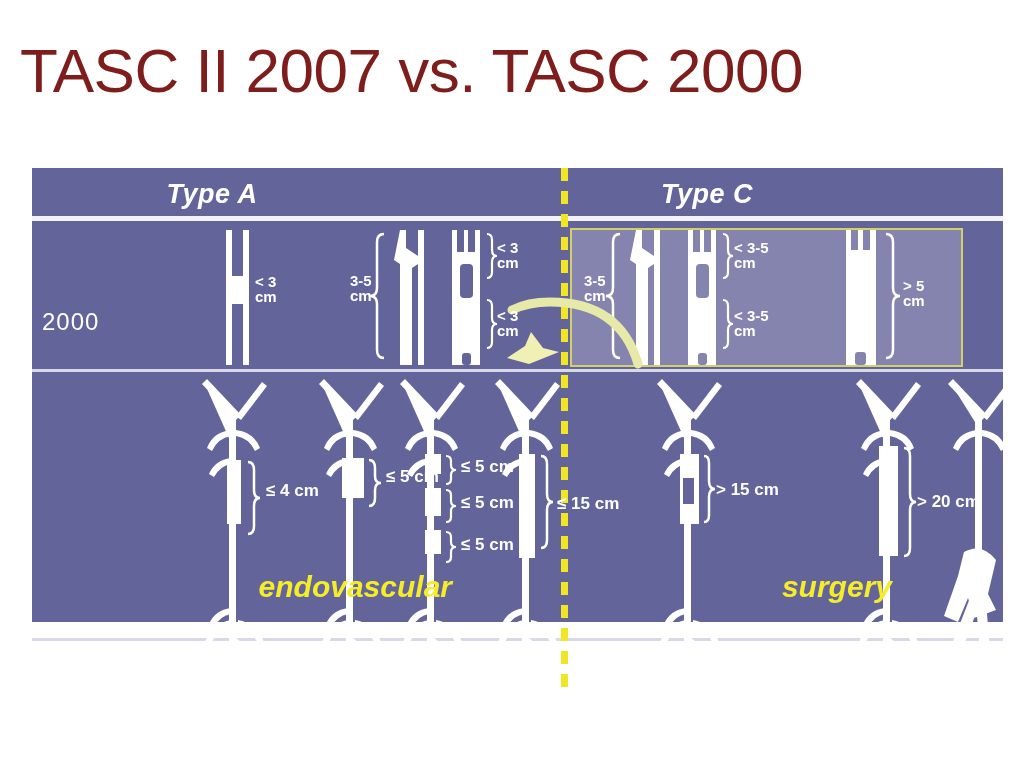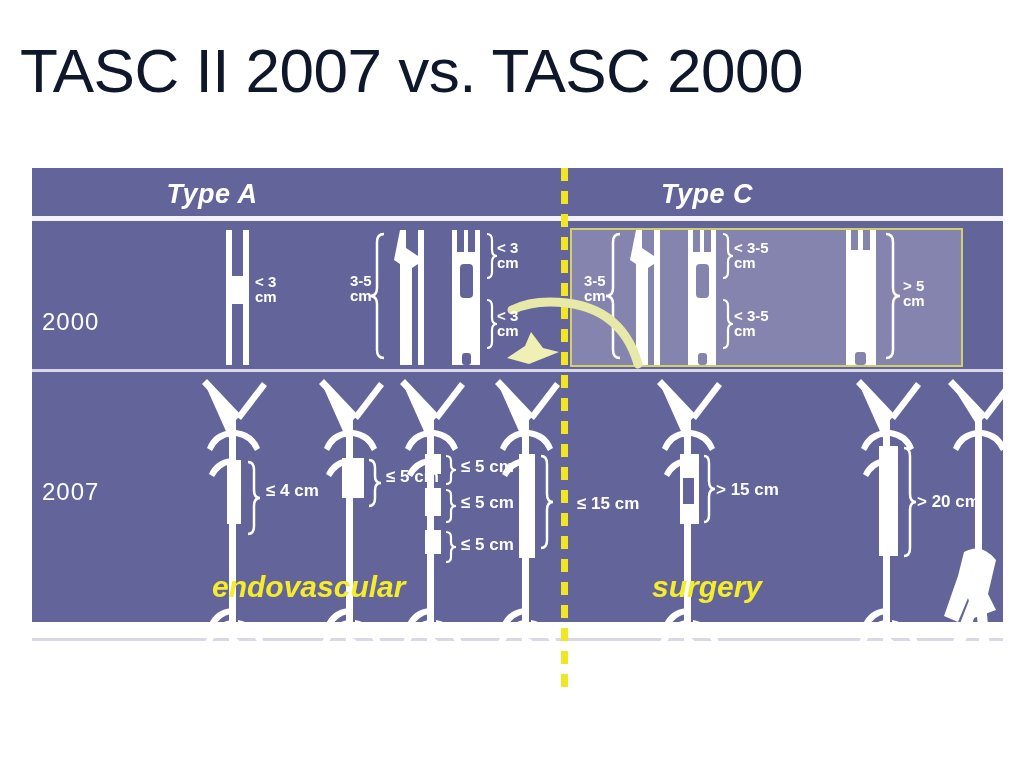--- a/index.html
+++ b/index.html
@@ -13,21 +13,21 @@
 
   
   #slide-title{
     position:absolute;
     left:0; top:36px;
     width:823px;
     text-align:center;
     font-size:62px;
     line-height:70px;
     font-weight:400;
-    color:#0f172a;
+    color:#7f1d1d;
     letter-spacing:-0.5px;
     white-space:nowrap;
   }
 
   
   #figure-panel{
     position:absolute;
     left:32px; top:168px;
     width:971px; height:454px;
     background:#63649a;
@@ -86,21 +86,21 @@
   }
 
   
   .treatment-label{
     position:absolute;
     bottom:18px;
     font-size:30px;
     font-style:italic;
     font-weight:bold;
     color:#f5ec2a;
-    text-align:left;
+    text-align:right;
     white-space:nowrap;
   }
 
   
   .meas{
     position:absolute;
     color:#ffffff;
     font-weight:bold;
     white-space:pre-line;
     line-height:1.0;
@@ -123,21 +123,20 @@
   <div class="col-header" style="left:60px;  width:240px;">Type A</div>
   <div class="col-header" style="left:560px; width:230px;">Type C</div>
 
   <div class="hrule" style="top:48px;"></div>
   <div class="hrule thin" style="top:201px;"></div>
   <div class="hrule thin" style="top:470px;"></div>
 
   <div id="vertical-divider"></div>
 
   <div class="row-label" style="left:10px; top:140px;">2000</div>
-  <div class="row-label" style="left:10px; top:310px;">2007</div>
 
   <svg id="art" viewBox="0 0 971 519">
     <g fill="#ffffff" stroke="none">
 
       <g>
         <rect x="194" y="62" width="6" height="135"></rect>
         <rect x="211" y="62" width="6" height="135"></rect>
         <rect x="194" y="108" width="23" height="28"></rect>
       </g>
 
@@ -317,21 +316,21 @@
 
   <div class="meas m2000" style="left:871px; top:110px;">&gt; 5
 cm</div>
 
   <div class="meas m2007" style="left:234px; top:314px;">≤ 4 cm</div>
   <div class="meas m2007" style="left:354px; top:300px;">≤ 5 cm</div>
 
   <div class="meas m2007" style="left:429px; top:290px;">≤ 5 cm</div>
   <div class="meas m2007" style="left:429px; top:326px;">≤ 5 cm</div>
   <div class="meas m2007" style="left:429px; top:368px;">≤ 5 cm</div>
-  <div class="meas m2007" style="left:525px; top:327px;margin-left:20px;">≤ 15 cm</div>
+  <div class="meas m2007" style="left:525px; top:327px;">≤ 15 cm</div>
 
   <div class="meas m2007" style="left:684px; top:313px;">&gt; 15 cm</div>
 
   <div class="meas m2007" style="left:885px; top:325px;">&gt; 20 cm</div>
 
   <div class="treatment-label" style="left:180px; width:240px;">endovascular</div>
   <div class="treatment-label" style="left:620px; width:240px;">surgery</div>
 
 </div>
 

